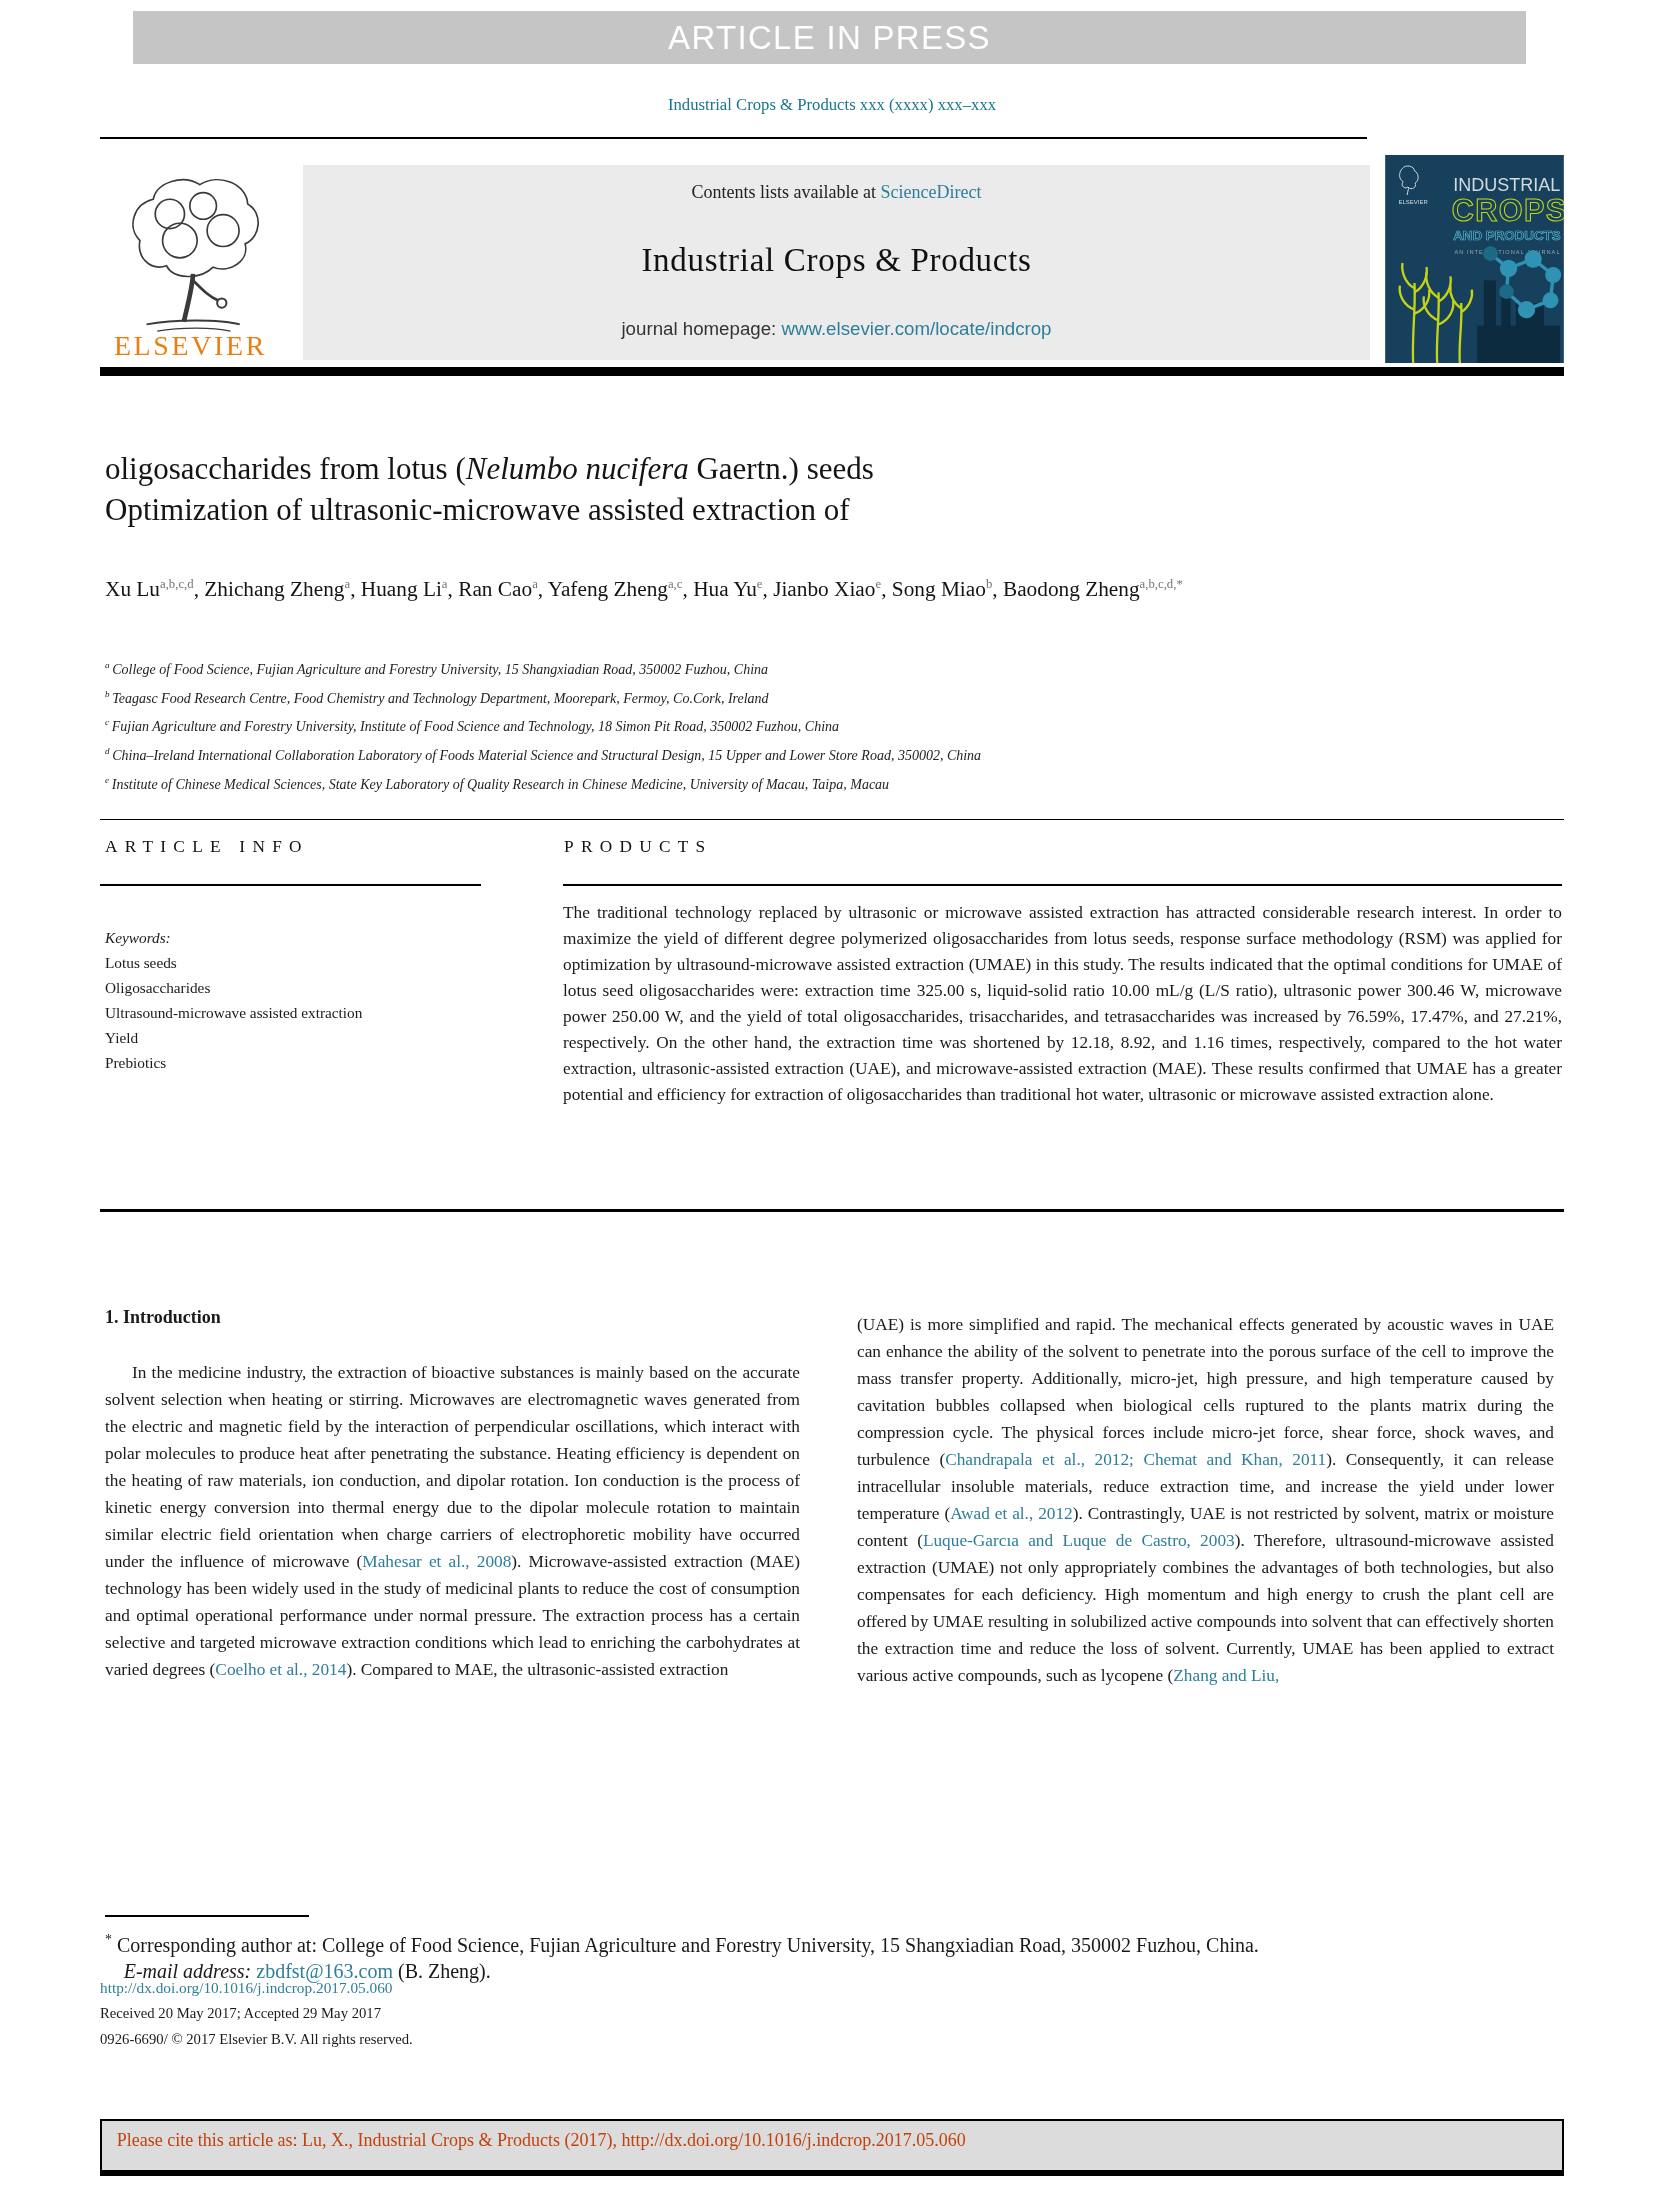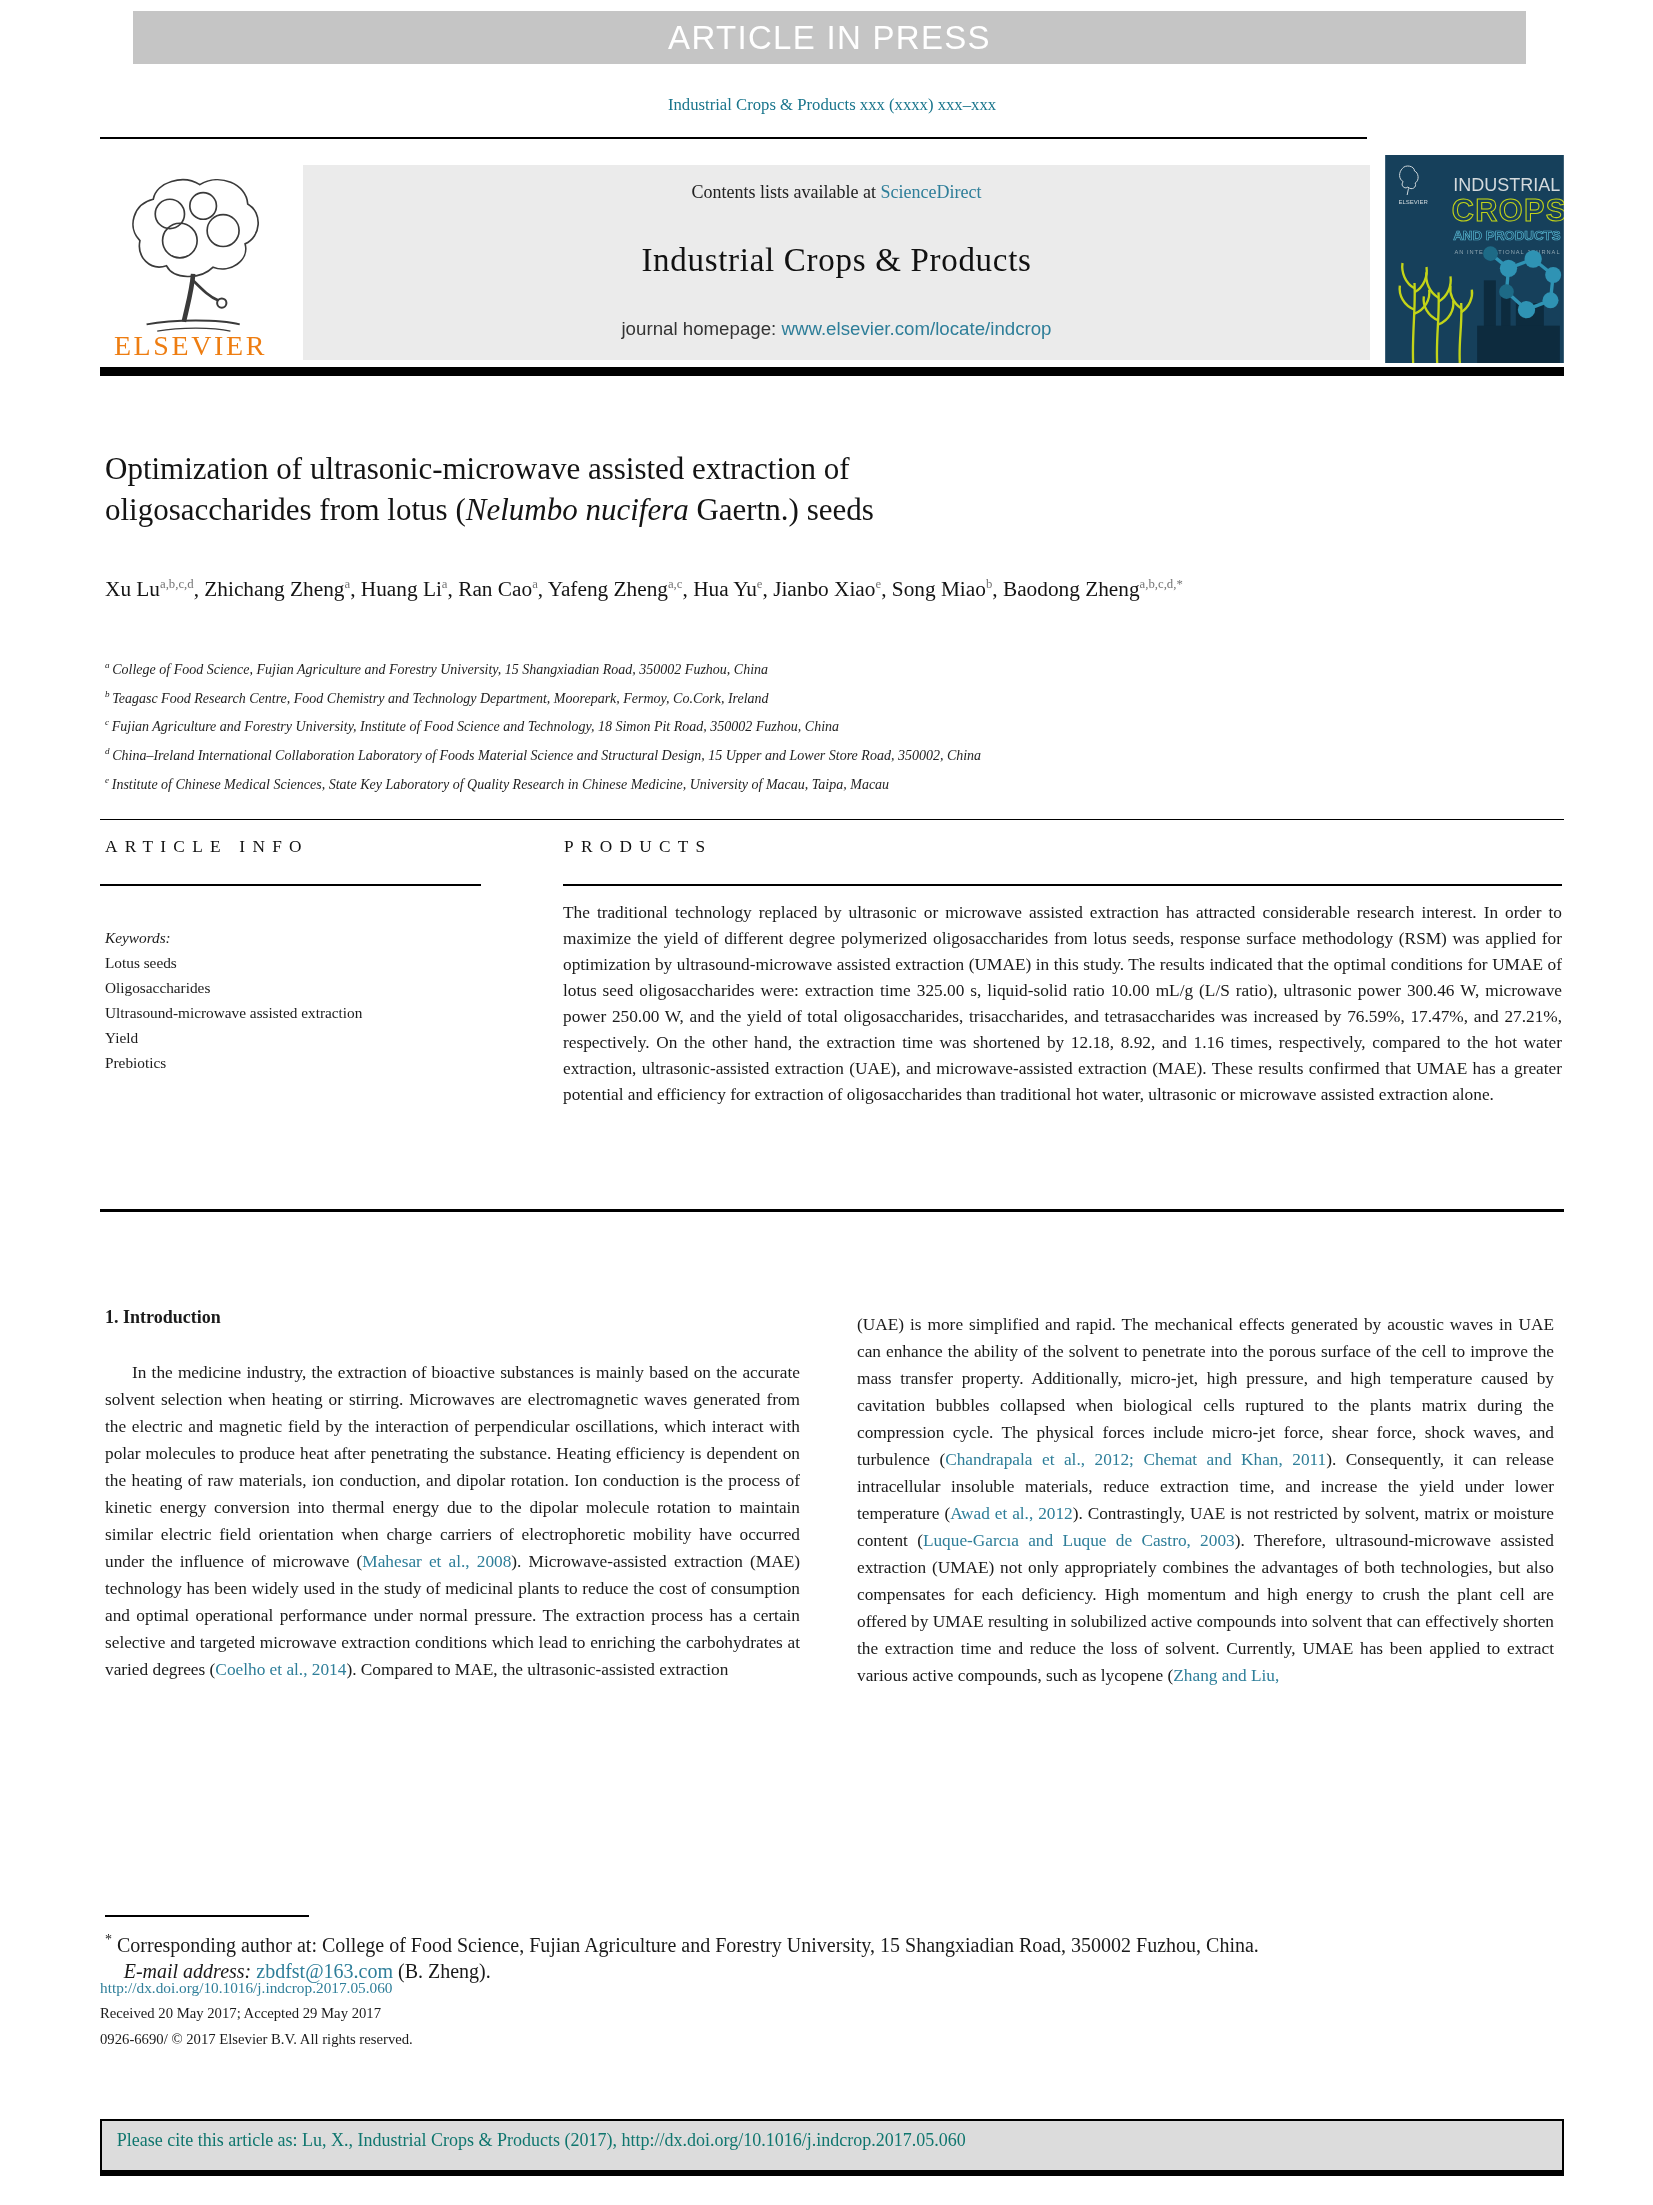--- a/index.html
+++ b/index.html
@@ -67,21 +67,21 @@
   .fn-email-line { padding-left:18.7px; }
   .fn-email-label { font-style:italic; }
   .doi-line      { position:absolute; left:100px; top:1979px; font-size:15.3px; }
   .received-line { position:absolute; left:100px; top:2005px; font-size:14.7px; }
   .rights-line   { position:absolute; left:100px; top:2031px; font-size:14.7px; }
 
   
   .cite-box { position:absolute; left:100px; top:2119px; width:1464px; height:57px;
               background:#dcdcdc; border:2px solid #000; border-bottom-width:6.7px;
               padding:9.3px 14.7px; }
-  .cite-box span { font-size:18px; color:#0f766e; }
+  .cite-box span { font-size:18px; color:#c2410c; }
 </style>
 </head>
 <body>
 
 <div class="page">
 
   <div class="banner">
     <span>ARTICLE IN PRESS</span>
   </div>
 
@@ -170,22 +170,22 @@
         <path d="M112,312 C110,280 116,252 114,222"></path>
         <path d="M114,230 C102,222 96,208 98,196"></path>
         <path d="M114,236 C126,228 132,214 130,202"></path>
       </g>
     </svg>
   </div>
 
   <div class="black-bar"></div>
 
   <div class="article-title">
+    <div><span>oligosaccharides from lotus (</span><i>Nelumbo nucifera</i><span> Gaertn.) seeds</span></div>
     <div>Optimization of ultrasonic-microwave assisted extraction of</div>
-    <div><span>oligosaccharides from lotus (</span><i>Nelumbo nucifera</i><span> Gaertn.) seeds</span></div>
   </div>
 
   <div class="authors">
     <span class="author"><span>Xu Lu</span><sup class="author-sup">a,b,c,d</sup><span>, </span></span>
     <span class="author"><span>Zhichang Zheng</span><sup class="author-sup">a</sup><span>, </span></span>
     <span class="author"><span>Huang Li</span><sup class="author-sup">a</sup><span>, </span></span>
     <span class="author"><span>Ran Cao</span><sup class="author-sup">a</sup><span>, </span></span>
     <span class="author"><span>Yafeng Zheng</span><sup class="author-sup">a,c</sup><span>, </span></span>
     <span class="author"><span>Hua Yu</span><sup class="author-sup">e</sup><span>, </span></span>
     <span class="author"><span>Jianbo Xiao</span><sup class="author-sup">e</sup><span>, </span></span>

